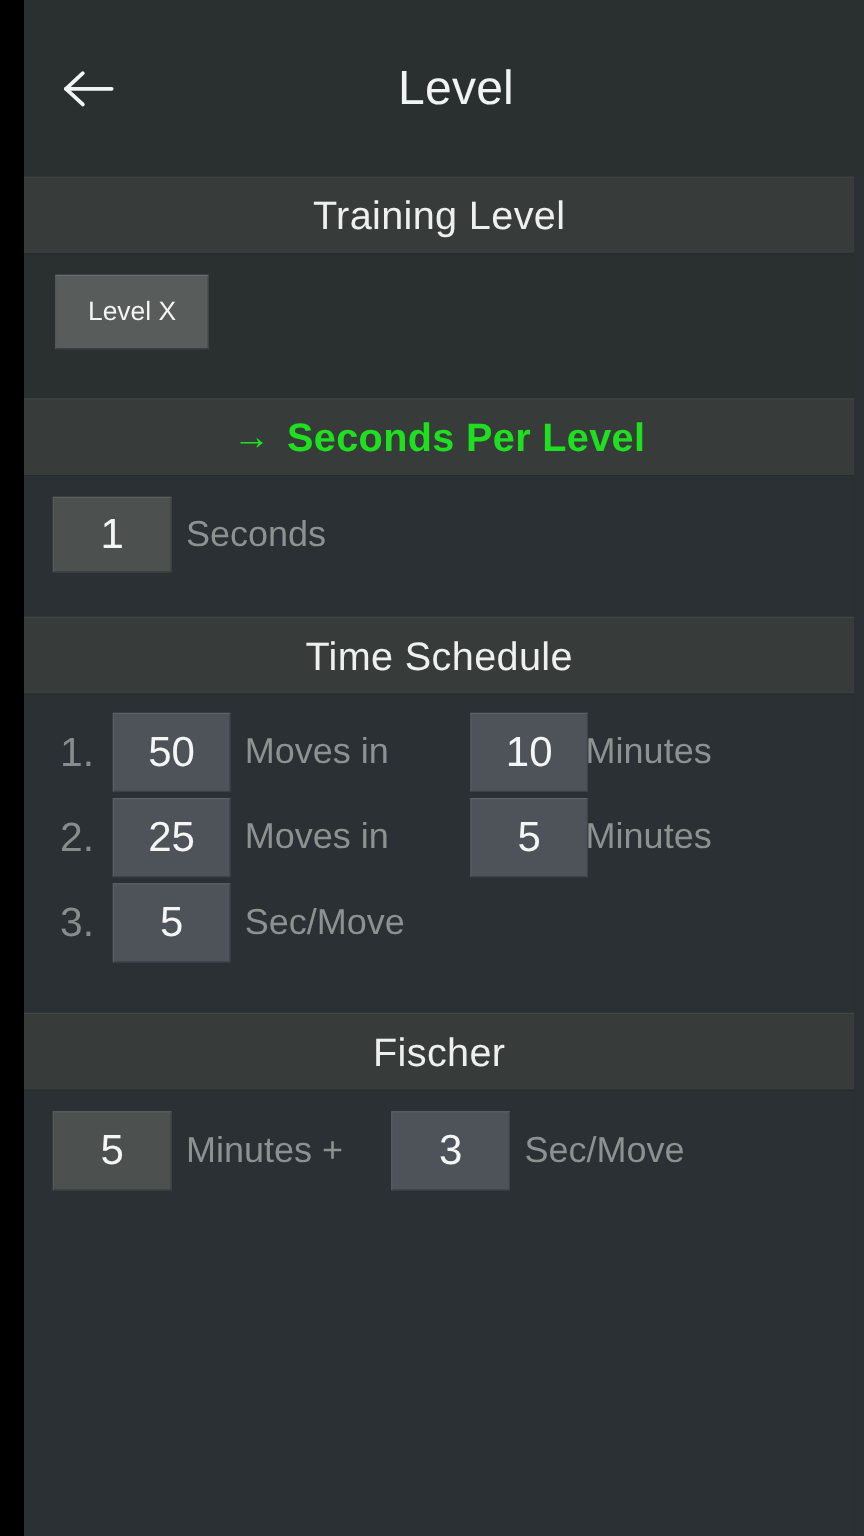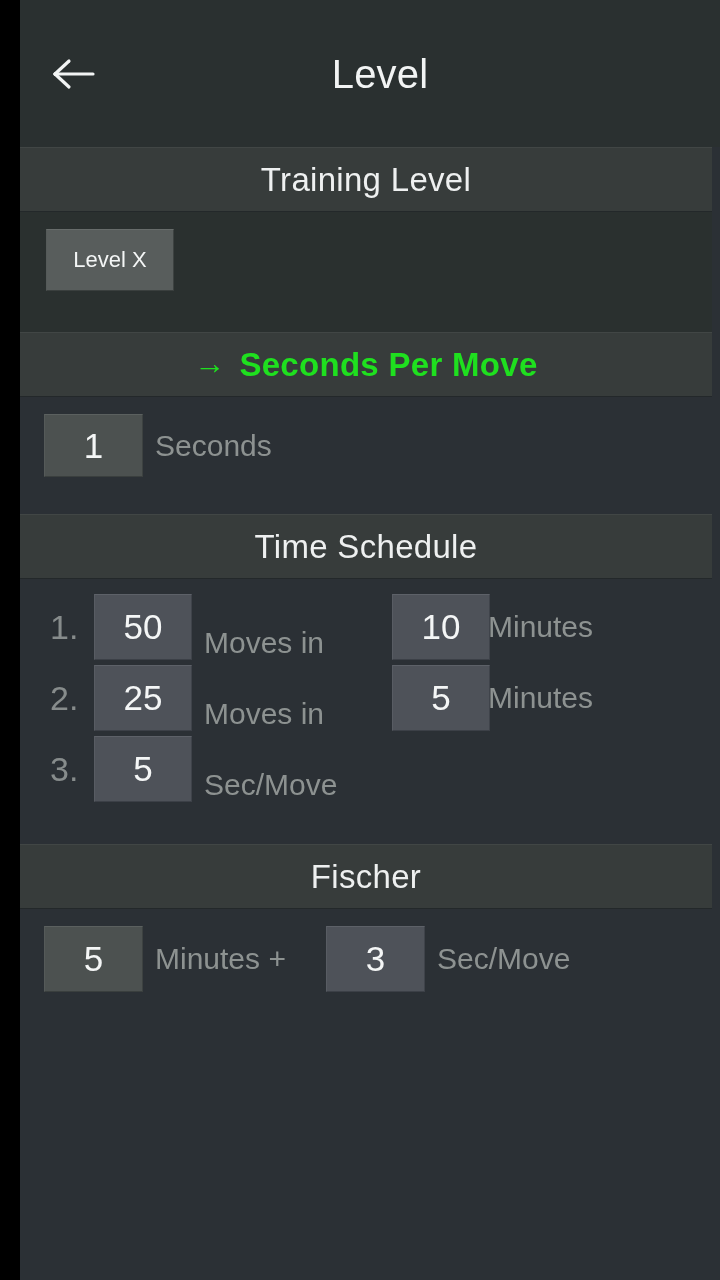--- a/index.html
+++ b/index.html
@@ -194,21 +194,21 @@
     top: 17px;
     height: 63px;
     line-height: 63px;
   }
 
   
   #sched-body { height: 252px; position: relative; padding-top: 13px; }
   .srow { position: relative; height: 70px; margin-bottom: 1px; }
   .srow .idx { position: absolute; left: 30px; top: 0; height: 70px; line-height: 70px; }
   .srow .c1 { position: absolute; left: 74px; top: 2px; width: 98px; height: 66px; }
-  .srow .l1 { position: absolute; left: 184px; top: 16px; height: 70px; line-height: 70px; }
+  .srow .l1 { position: absolute; left: 184px; top: 0; height: 70px; line-height: 70px; }
   .srow .c2 { position: absolute; left: 372px; top: 2px; width: 98px; height: 66px; }
   .srow .l2 { position: absolute; left: 468px; top: 0; height: 70px; line-height: 70px; }
 
   
   #fischer-body { height: 124px; position: relative; }
   #fi-c1 { position: absolute; left: 24px; top: 17px; width: 99px; height: 66px; }
   #fi-l1 { position: absolute; left: 135px; top: 17px; height: 66px; line-height: 66px; }
   #fi-c2 { position: absolute; left: 306px; top: 17px; width: 99px; height: 66px; }
   #fi-l2 { position: absolute; left: 417px; top: 17px; height: 66px; line-height: 66px; }
 
@@ -236,21 +236,21 @@
 
     <div class="sec-head">
       <span class="htxt">Training Level</span>
     </div>
     <div class="sec-body greenish" id="training-body">
       <div class="chip wide" id="chip-level">Level X</div>
     </div>
 
     <div class="sec-head accent">
       <span class="arrow">→</span>
-      <span class="htxt">Seconds Per Move</span>
+      <span class="htxt">Seconds Per Level</span>
     </div>
     <div class="sec-body" id="spm-body">
       <div class="chip" id="chip-spm">1</div>
       <div class="lbl" id="lbl-spm">Seconds</div>
     </div>
 
     <div class="sec-head">
       <span class="htxt">Time Schedule</span>
     </div>
     <div class="sec-body" id="sched-body">

